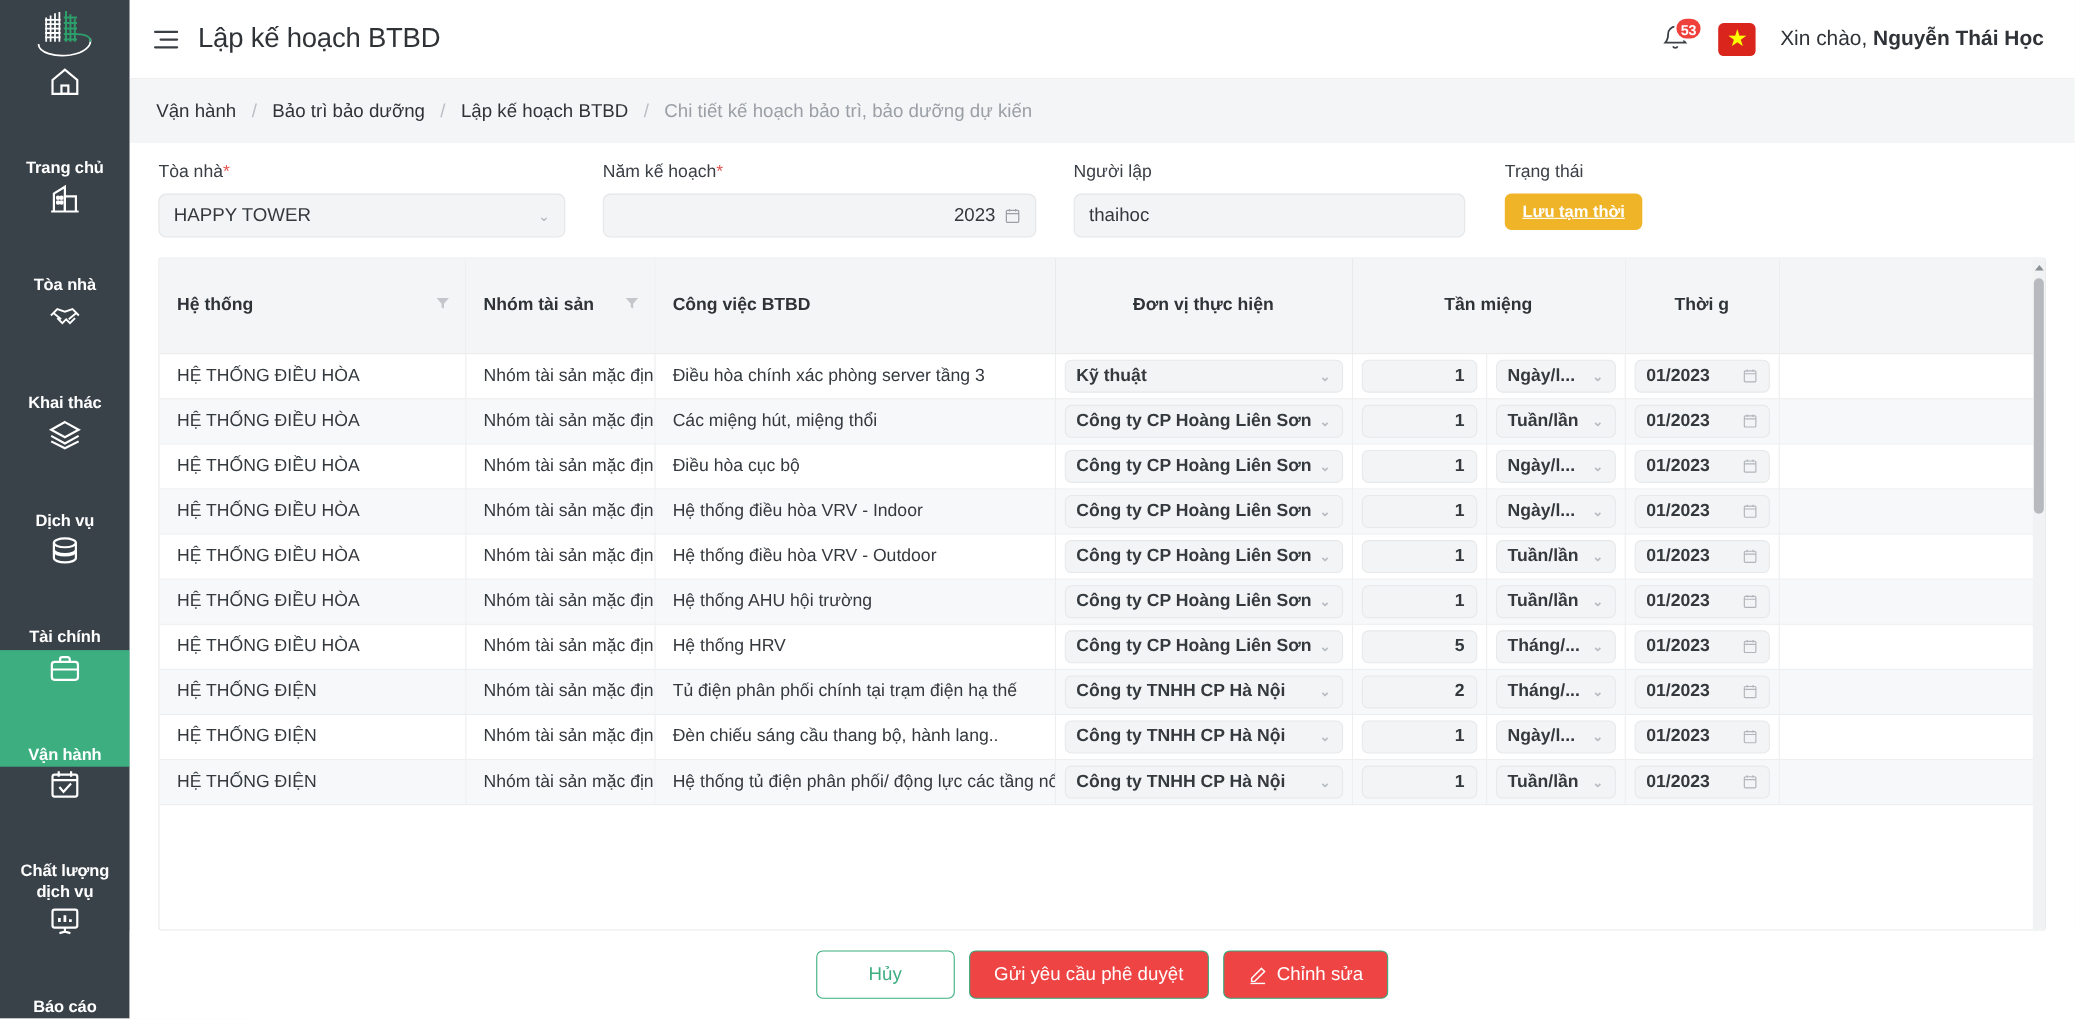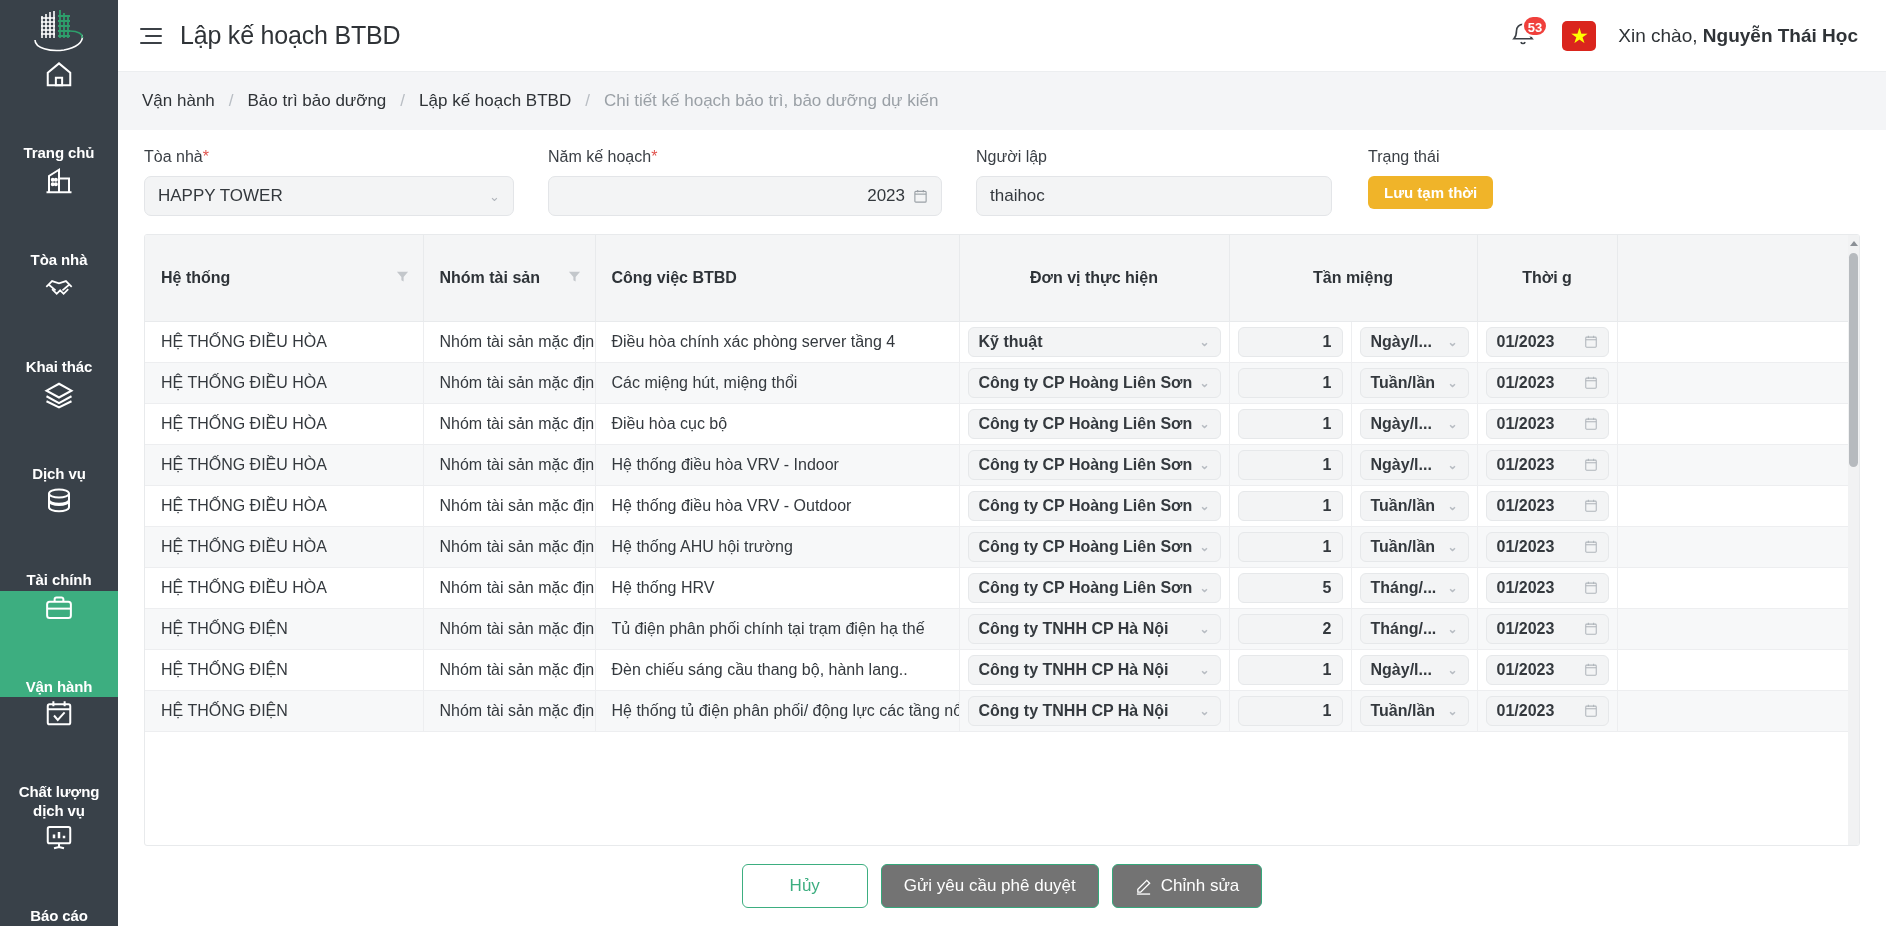--- a/index.html
+++ b/index.html
@@ -96,21 +96,21 @@
   .chev { color: #b0b5bb; font-size: 13px; }
   .input-box.num { justify-content: flex-end; gap: 8px; cursor:pointer;}
   .cal-icon { width: 15px; height: 16px; display:block; }
 
   .f-building { width: 370px; }
   .f-year { width: 394px; margin-left: 22px; }
   .f-person { width: 356px; margin-left: 22px; }
   .f-status { margin-left: 24px; }
   .status-pill {
     background: #F0B429; color: #fff; font-size: 15px; font-weight: 700;
-    border-radius: 6px; padding: 8px 16px; display: inline-block; cursor:pointer;
+    border-radius: 6px; padding: 8px 16px; display: inline-block; cursor:pointer;text-decoration:underline;
   }
 
   
   .table-wrap {
     margin: 8px 26px 0 26px; border: 1px solid #e8eaec; border-radius: 3px;
     flex: 1 1 auto; overflow: hidden; position: relative; background: #fff;
     min-height: 0;
   }
   table { border-collapse: collapse; width: 1940px; table-layout: fixed; }
   thead th {
@@ -160,21 +160,21 @@
   .vscroll .arrow.up { top: 6px; border-left:4px solid transparent;border-right:4px solid transparent;border-bottom:5px solid #8b9096;}
 
   
   .footer {
     height: 80px; flex: 0 0 80px; background: #fff;
     display: flex; align-items: center; justify-content: center; gap: 13px;
   }
   .btn { border-radius: 6px; font-size: 17px; cursor: pointer; height: 44px;
          display: flex; align-items: center; justify-content: center; padding: 0 22px;}
   .btn-outline { background: #fff; border: 1px solid #3DAE80; color: #3DAE80; min-width: 126px;}
-  .btn-green { background: #737373; border: 1px solid #35A87B; color: #fff; }
+  .btn-green { background: #ef4444; border: 1px solid #35A87B; color: #fff; }
   .btn-green .pencil { margin-right: 9px; display:inline-flex; }
 </style>
 </head>
 <body>
 
 <div class="app">
 
   <nav class="sidebar">
     <div class="logo-wrap">
       <svg width="58" height="50" viewBox="0 0 58 50">
@@ -390,21 +390,21 @@
               <th class="ctr"><span>Đơn vị thực hiện</span></th>
               <th class="ctr" colspan="2"><span>Tần miệng</span></th>
               <th class="ctr"><span>Thời g</span></th>
               <th></th>
             </tr>
           </thead>
           <tbody id="tbody">
               <tr>
                 <td>HỆ THỐNG ĐIỀU HÒA</td>
                 <td>Nhóm tài sản mặc định</td>
-                <td>Điều hòa chính xác phòng server tầng 4</td>
+                <td>Điều hòa chính xác phòng server tầng 3</td>
                 <td class="pad6">
                   <div class="cell-input sel">
                     <span>Kỹ thuật</span>
                     <span class="chev">⌄</span>
                   </div>
                 </td>
                 <td class="pad6">
                   <div class="cell-input numr">
                     <span>1</span>
                   </div>

